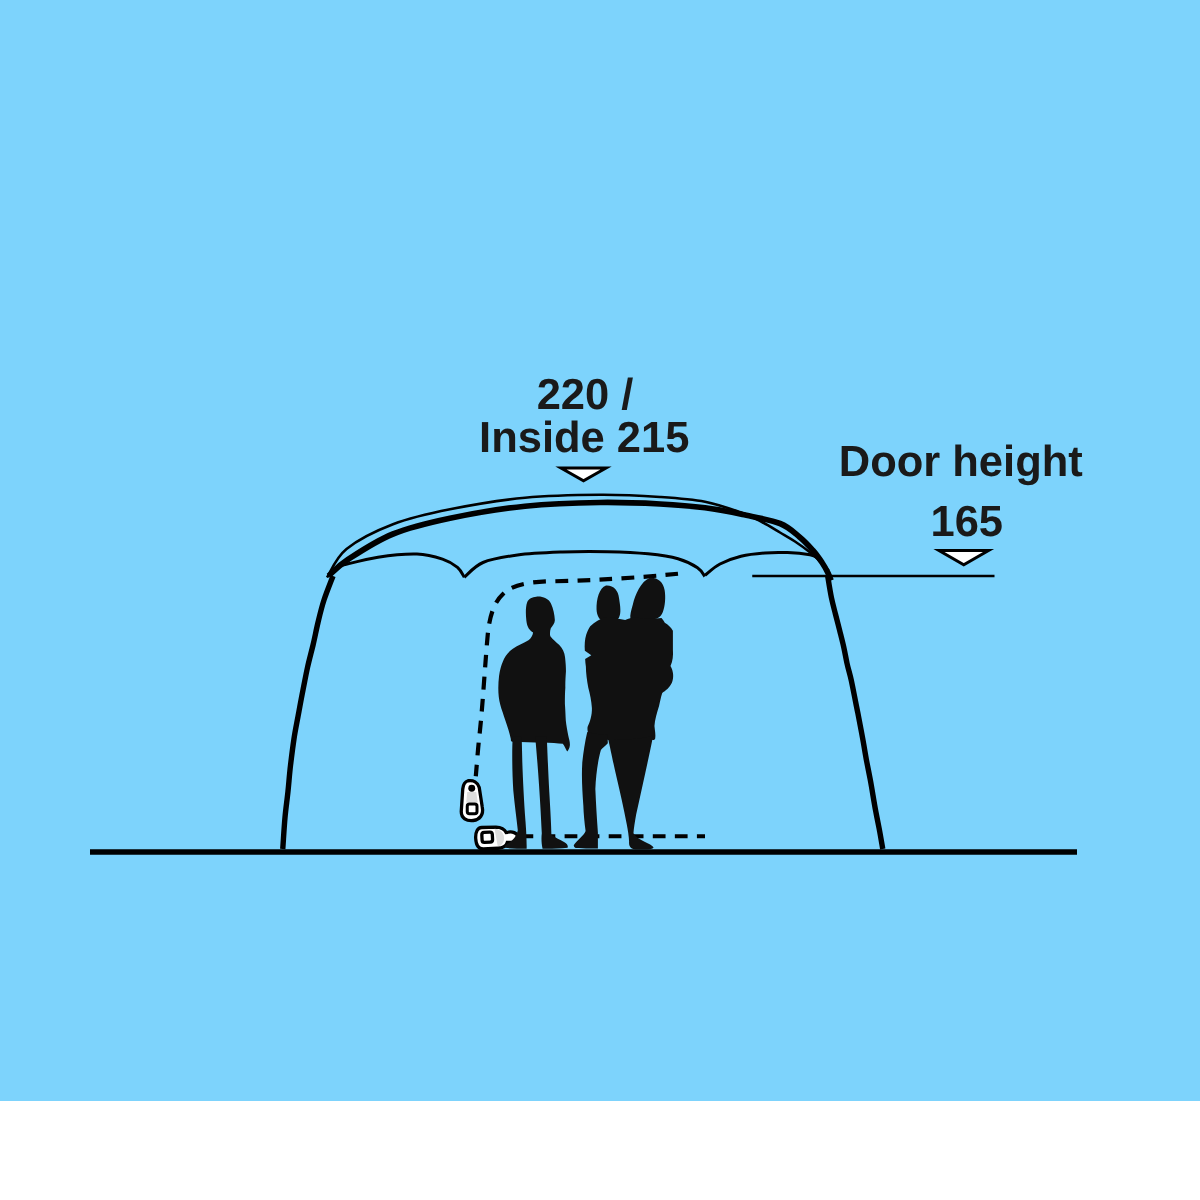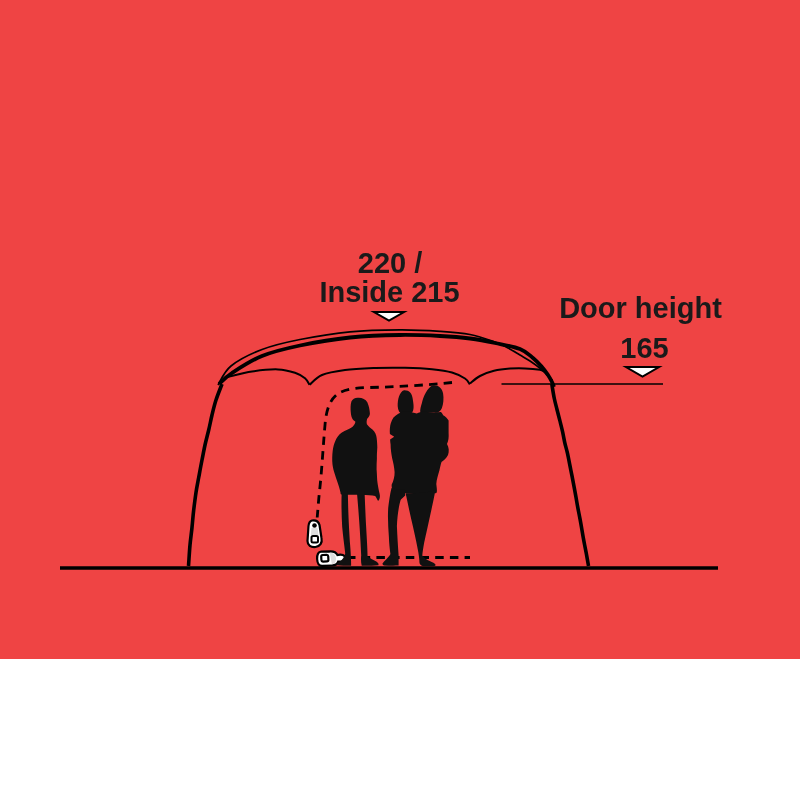--- a/index.html
+++ b/index.html
@@ -1,16 +1,16 @@
 <!DOCTYPE html>
 <html><head>
 <meta charset="utf-8">
 <style>
   html,body{margin:0;padding:0;background:#fff;}
-  #stage{width:800px;height:659px;position:relative;background:#ef4444;overflow:hidden;}
+  #stage{width:800px;height:734px;position:relative;background:#7dd3fc;overflow:hidden;}
   svg{position:absolute;left:0;top:0;}
   text{font-family:"Liberation Sans",sans-serif;font-weight:bold;fill:#1a1a1a;}
 </style>
 </head>
 <body>
 <div id="stage">
 <svg width="800" height="800" viewBox="0 0 800 800">
 
   <line x1="60" y1="568" x2="718" y2="568" stroke="#000" stroke-width="3.6"></line>
 

